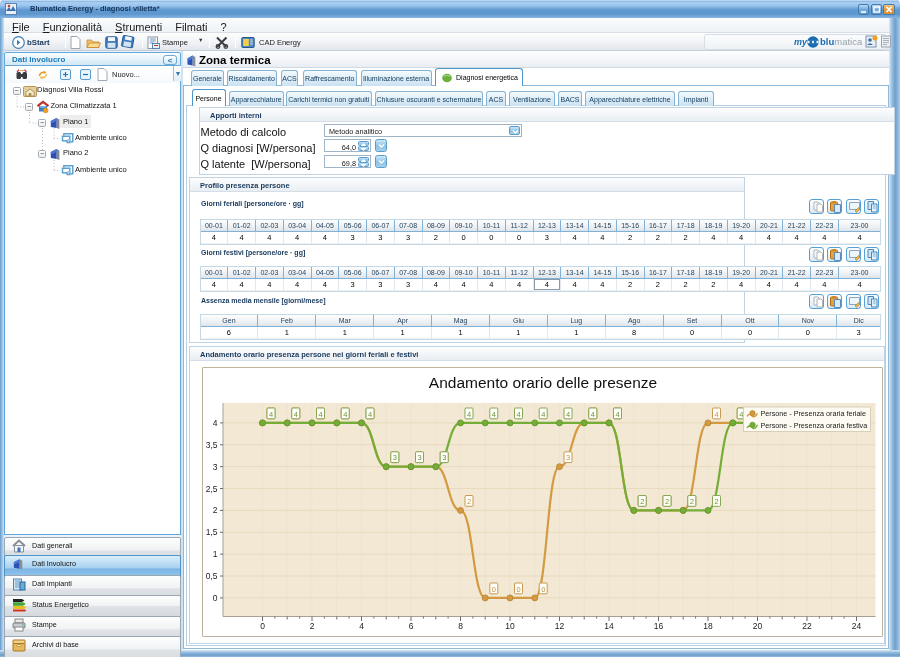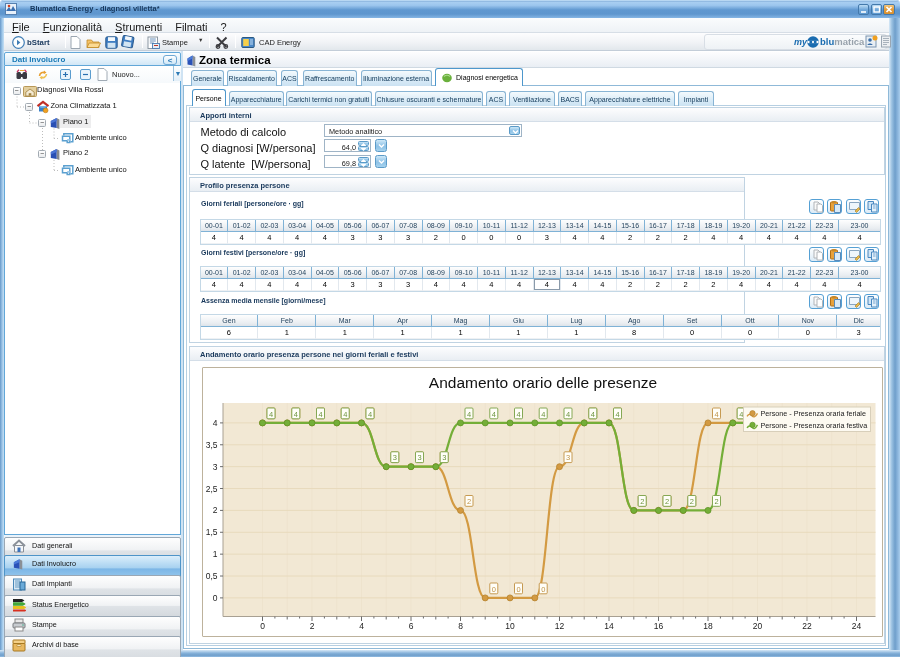--- a/index.html
+++ b/index.html
@@ -151,21 +151,21 @@
     </svg>
  <span class="tbi" style="left:255px;top:4.5px;font-size:7.5px">CAD Energy</span>
  <div style="position:absolute;left:700px;top:1px;width:183px;height:15.5px;background:linear-gradient(180deg,#fbfcfd,#eef2f5);border:1px solid #d8dee5;border-radius:3px"></div>
     <span class="tbi" style="left:790px;top:3.5px;font-size:9px;font-weight:bold;font-style:italic;color:#1a6cb0">my</span>
  <svg class="tbi" style="left:803px;top:2.5px" width="12" height="12">
       <circle cx="6" cy="6" r="5.8" fill="#1a6cb0"></circle>
       <path d="M0.5 6h11" stroke="#fff" stroke-width="2.3"></path>
       <circle cx="3.8" cy="6" r="1.5" fill="#1a6cb0"></circle>
       <circle cx="8.2" cy="6" r="1.5" fill="#1a6cb0"></circle>
     </svg>
- <span class="tbi" style="left:816px;top:3px;font-size:9.5px;font-weight:bold;color:#1a6cb0">blu<span style="font-weight:bold;color:#98a2ac">matica</span></span>
+ <span class="tbi" style="left:816px;top:3px;font-size:9.5px;font-weight:bold;color:#1a6cb0">blu<span style="font-weight:normal;color:#98a2ac">matica</span></span>
  <svg class="tbi" style="left:861px;top:2px" width="13" height="13">
       <rect x="1" y="1" width="10" height="11" fill="#e8eef4" stroke="#7a94b0"></rect>
       <circle cx="5" cy="5" r="1.8" fill="#3a6ea8"></circle>
       <path d="M2.5 10c0-2 5-2 5 0z" fill="#3a6ea8"></path>
       <circle cx="10" cy="3" r="2.5" fill="#f0a020"></circle>
     </svg>
  <svg class="tbi" style="left:876px;top:2px" width="13" height="13">
       <rect x="1.5" y="1" width="9" height="11" fill="#eceff2" stroke="#9aa6b2"></rect>
       <path d="M3 3.5h6M3 5.5h6M3 7.5h6M3 9.5h4" stroke="#a8b2bc" stroke-width="1"></path>
     </svg>
@@ -331,21 +331,21 @@
 <div class="tab on" style="left:191.5px;top:89px;width:34px;height:17px;line-height:17px;z-index:3">Persone</div>
 <div class="tab" style="left:228.5px;top:90.5px;width:55.5px;height:15.5px;line-height:15.5px;z-index:2">Apparecchiature</div>
 <div class="tab" style="left:285.5px;top:90.5px;width:86.5px;height:15.5px;line-height:15.5px;z-index:2">Carichi termici non gratuiti</div>
 <div class="tab" style="left:375px;top:90.5px;width:108px;height:15.5px;line-height:15.5px;z-index:2">Chiusure oscuranti e schermature</div>
 <div class="tab" style="left:486px;top:90.5px;width:20px;height:15.5px;line-height:15.5px;z-index:2">ACS</div>
 <div class="tab" style="left:509px;top:90.5px;width:46px;height:15.5px;line-height:15.5px;z-index:2">Ventilazione</div>
 <div class="tab" style="left:558px;top:90.5px;width:24px;height:15.5px;line-height:15.5px;z-index:2">BACS</div>
 <div class="tab" style="left:585px;top:90.5px;width:90px;height:15.5px;line-height:15.5px;z-index:2">Apparecchiature elettriche</div>
 <div class="tab" style="left:678px;top:90.5px;width:36px;height:15.5px;line-height:15.5px;z-index:2">Impianti</div>
 
-<div class="grp" style="left:189px;top:107px;width:696px;height:68px">
+<div class="grp" style="left:199px;top:107px;width:696px;height:68px">
  <div class="ghead">
       <b>Apporti interni</b>
     </div>
 </div>
 <div class="flabel" style="left:200.5px;top:126px">Metodo di calcolo</div>
 <div class="combo" style="left:324px;top:123.5px;width:198px">
     <span>Metodo analitico</span>
     <div class="cbtn">
       <svg width="9" height="8" style="position:absolute;left:0.5px;top:1.5px">
         <path d="M2 2.5l2.5 2.5L7 2.5" fill="none" stroke="#fff" stroke-width="1.5"></path>

